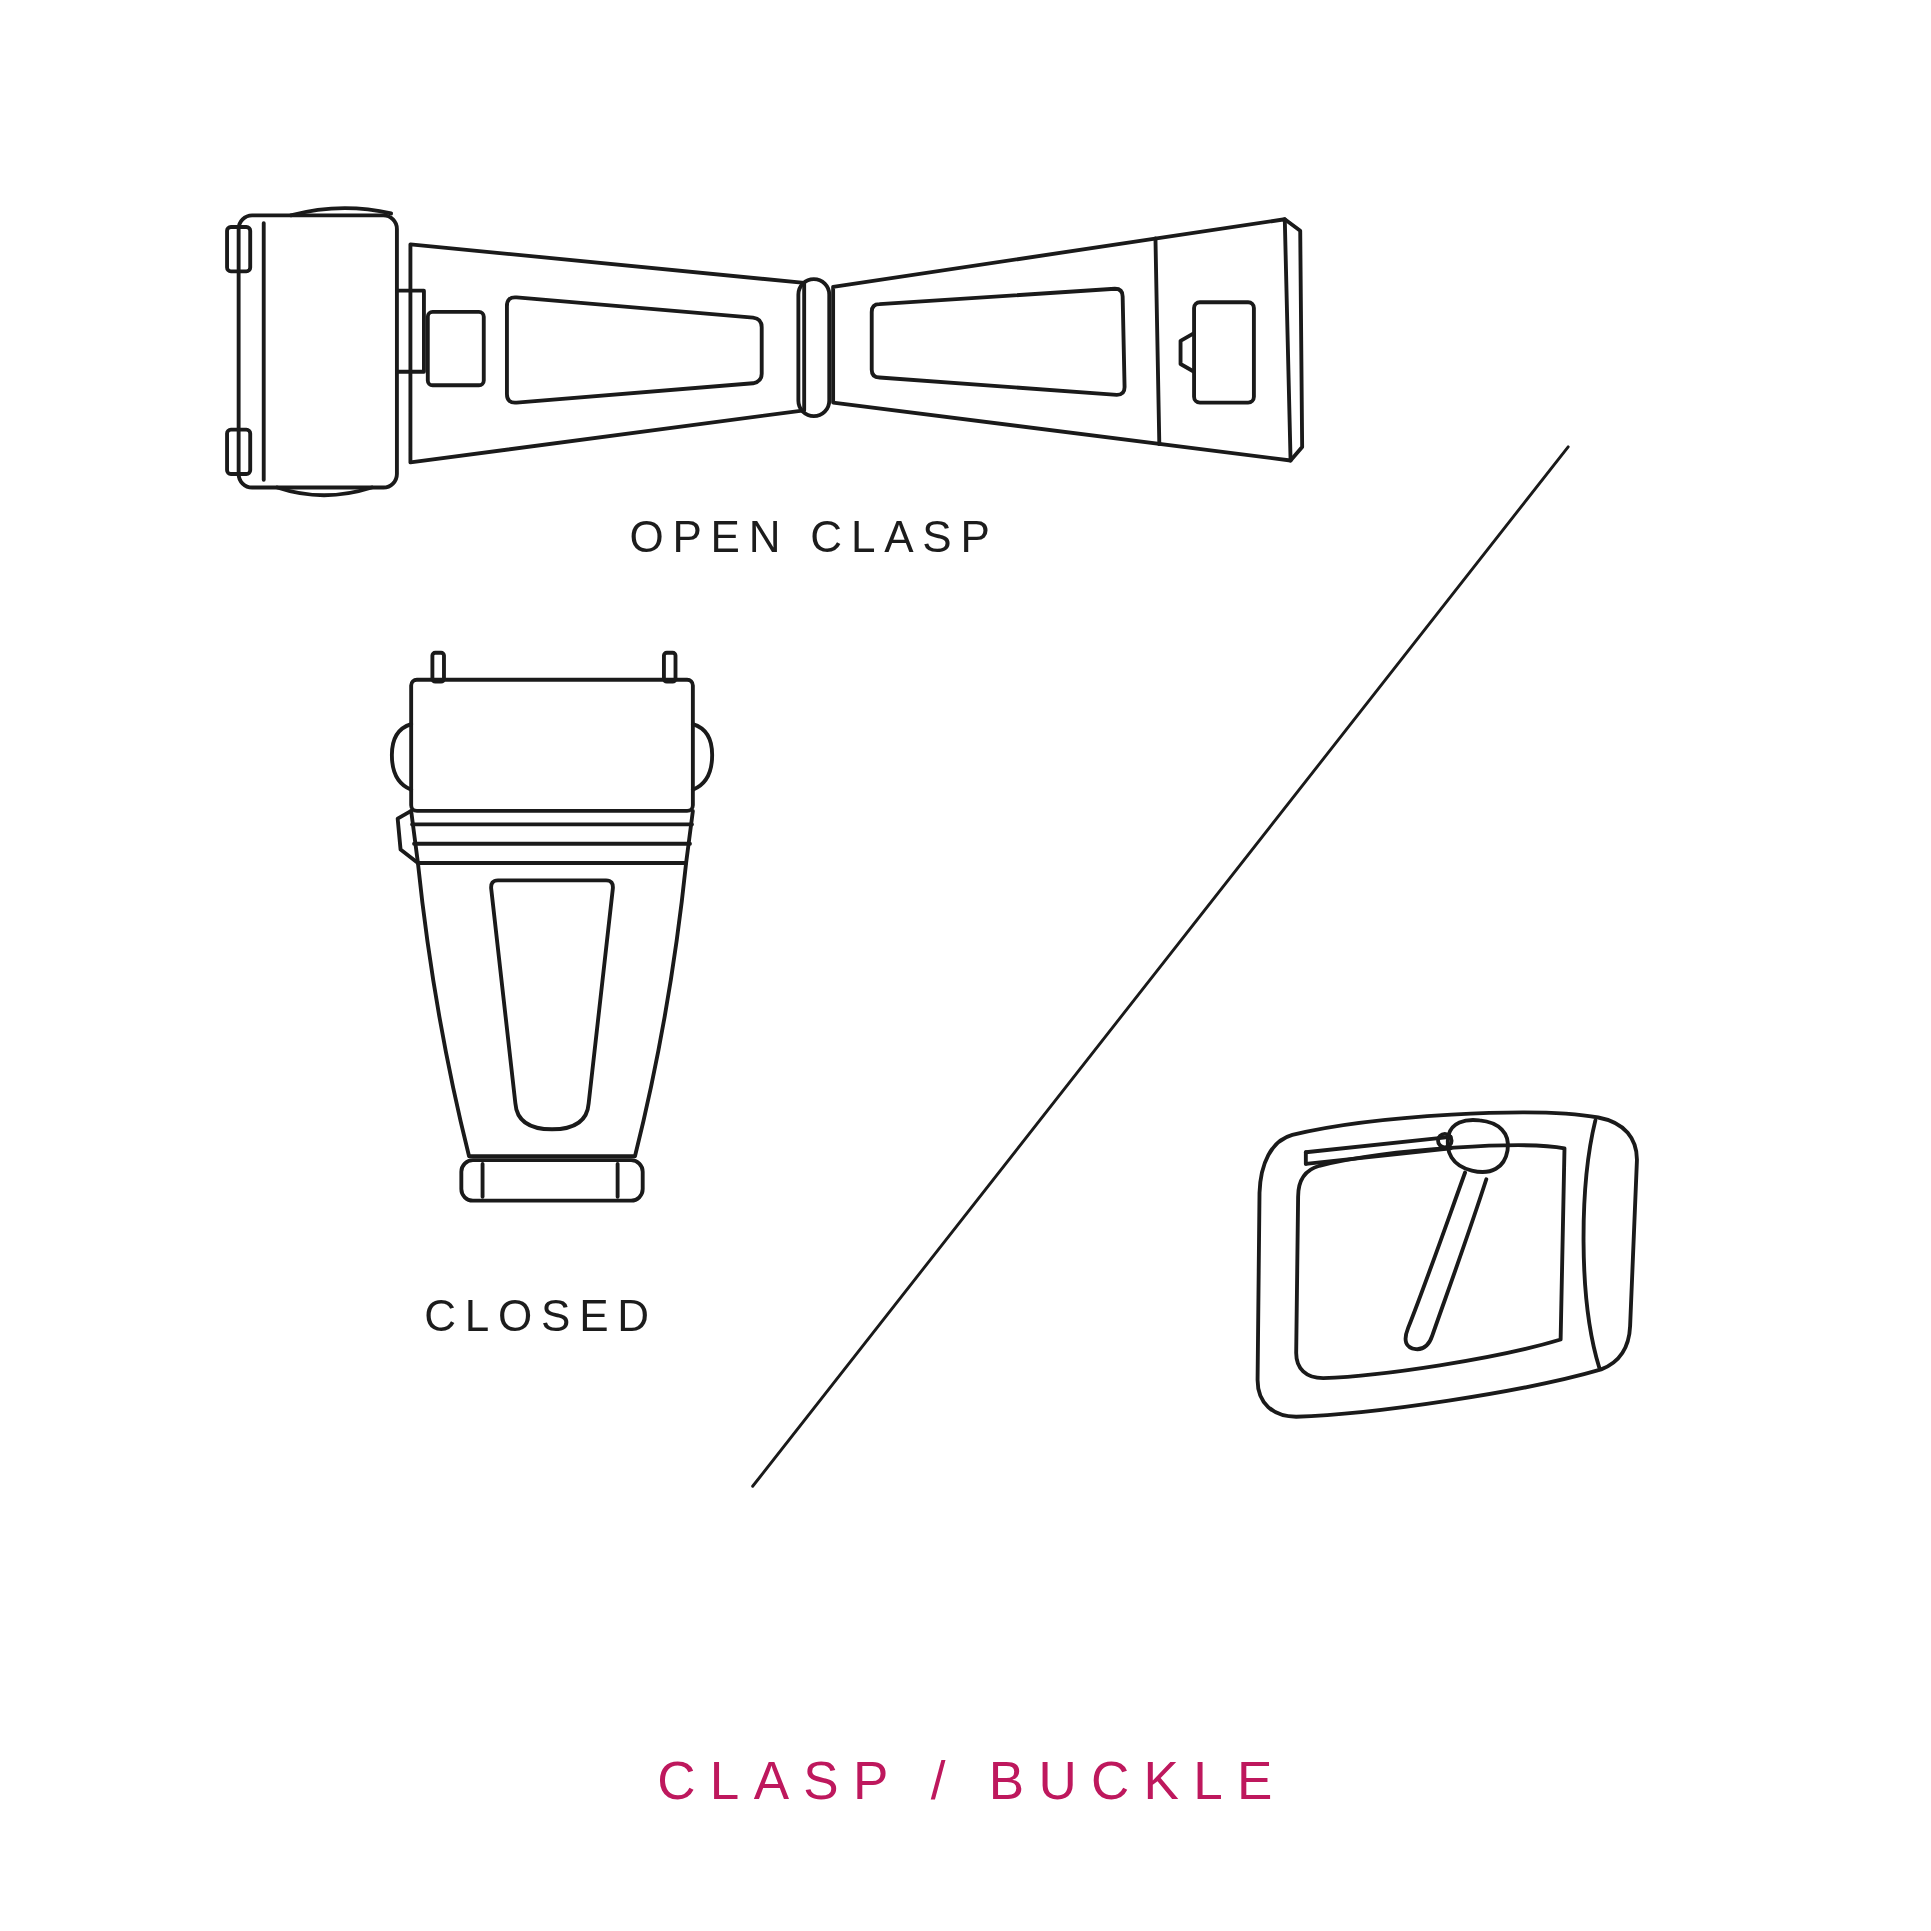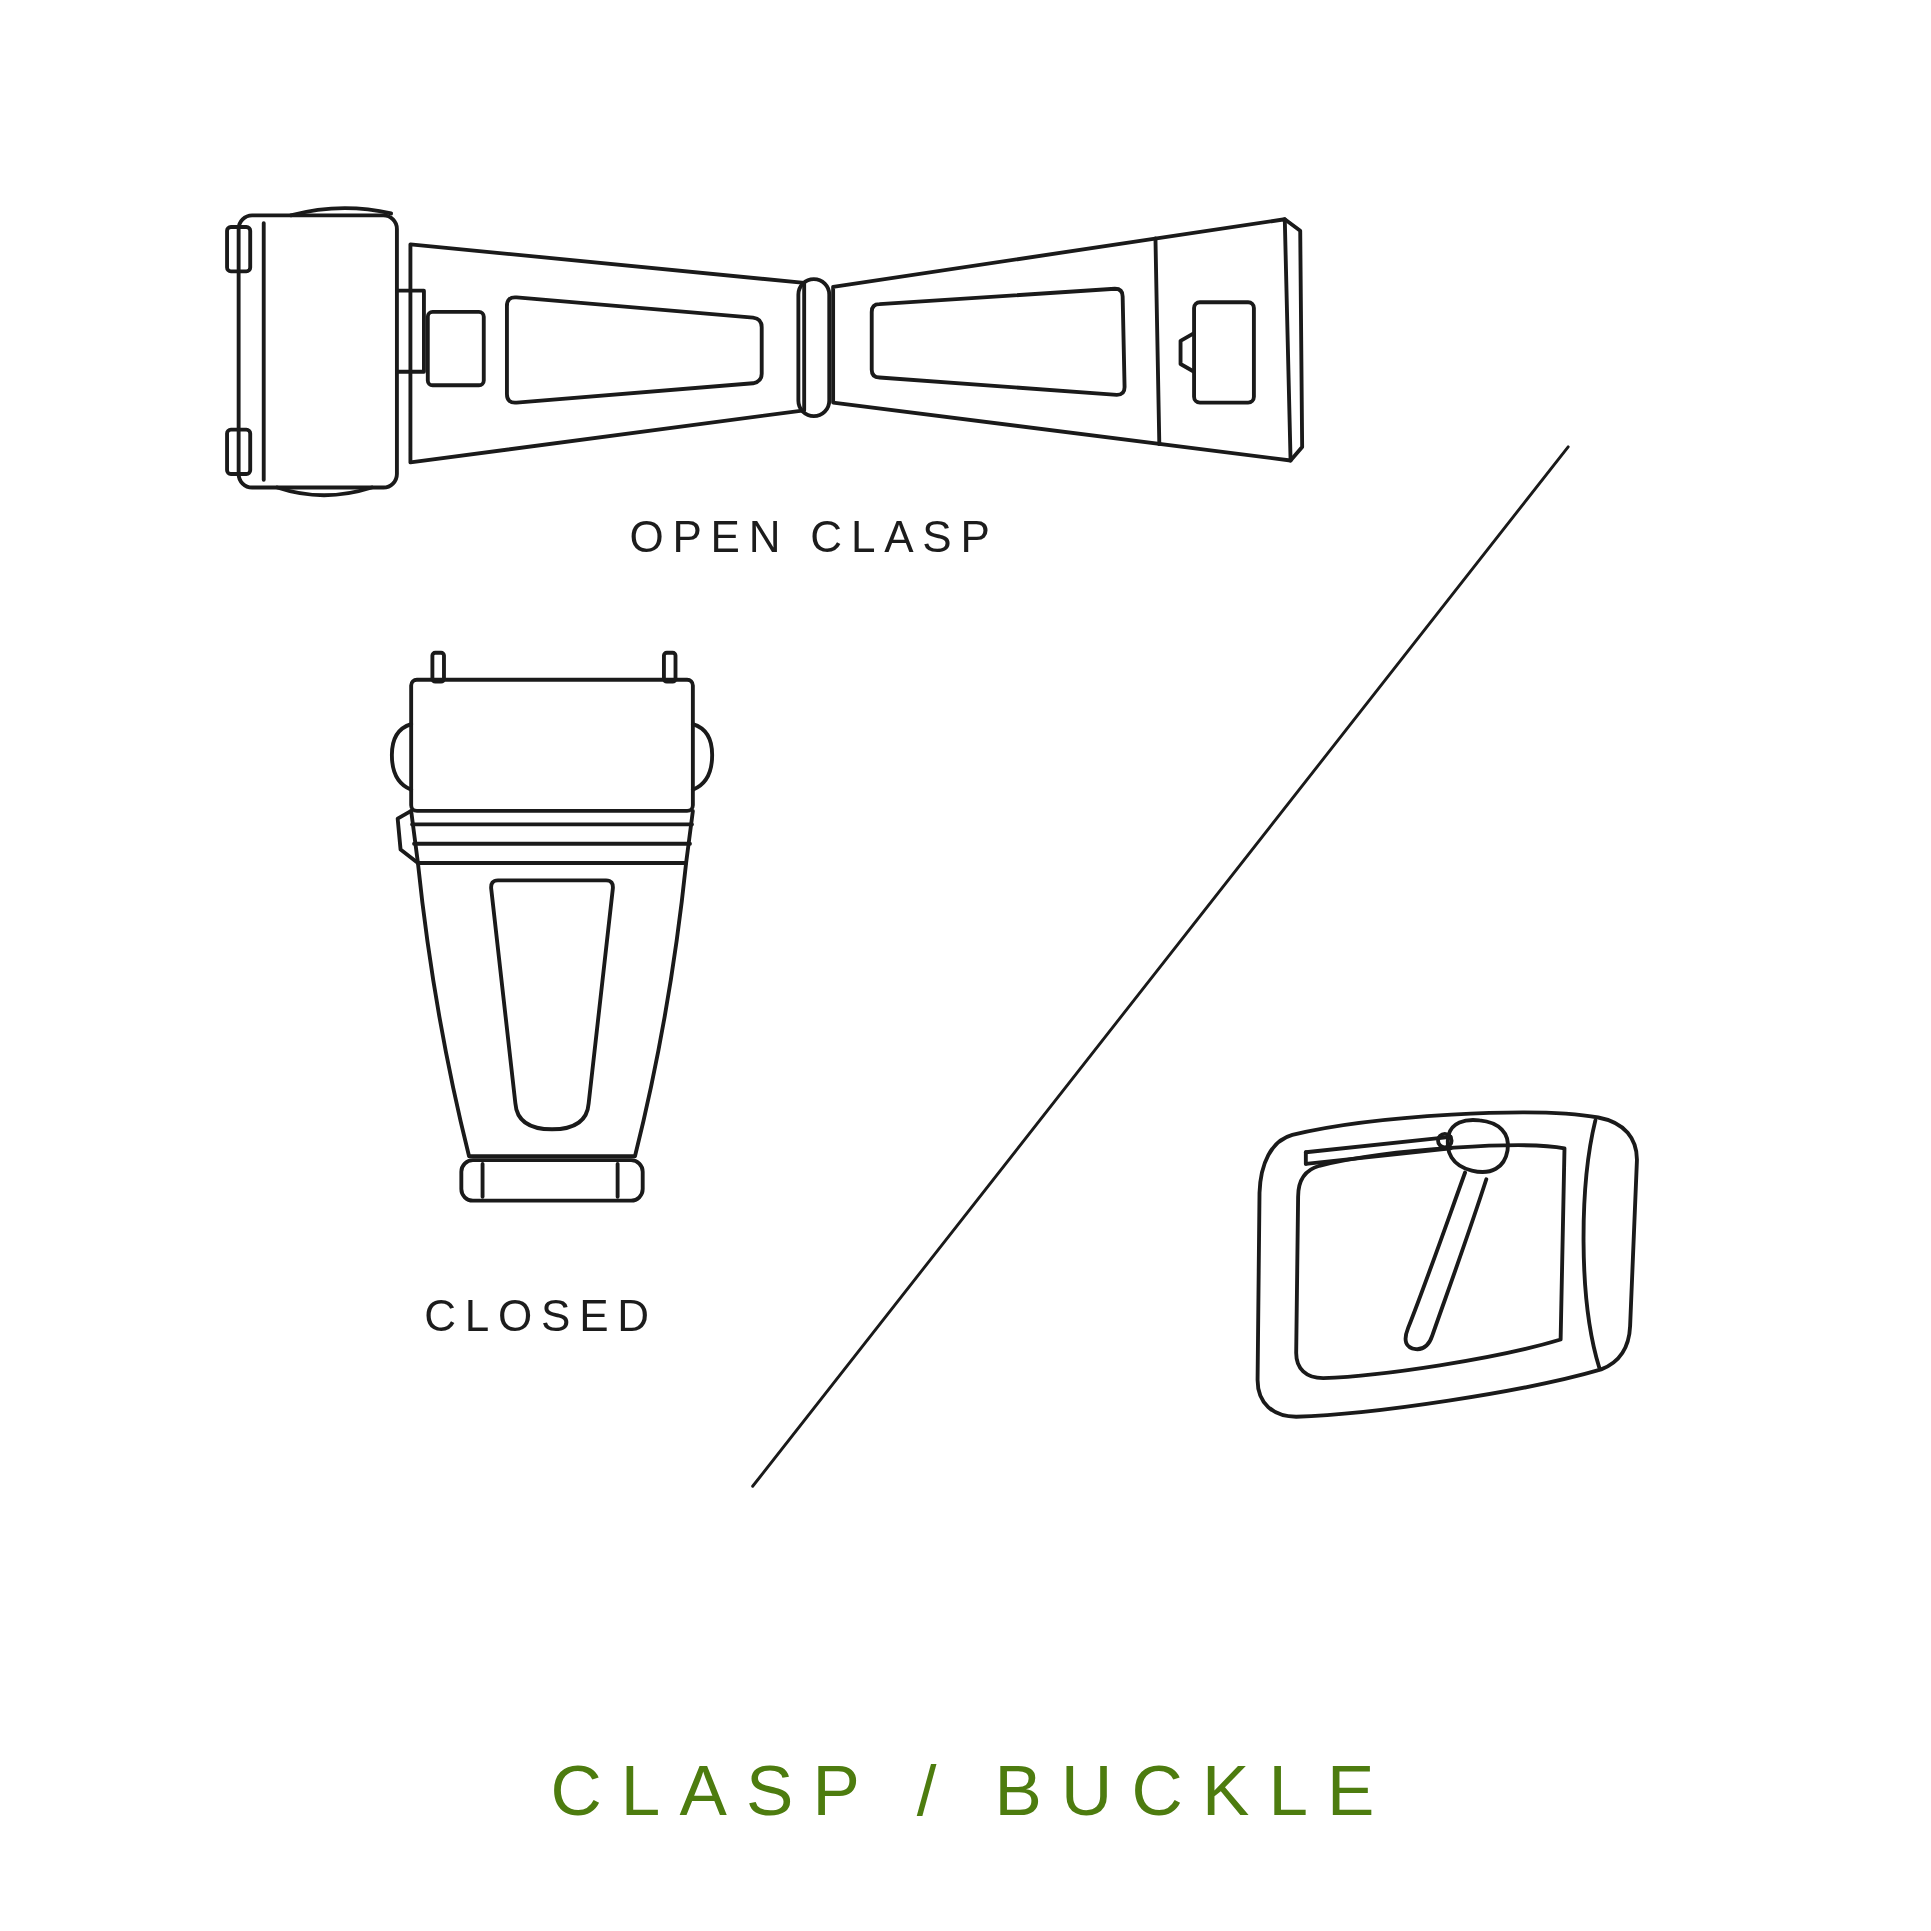--- a/index.html
+++ b/index.html
@@ -34,22 +34,22 @@
     transform: translateX(-50%);
     color: #1c1c1c;
     font-size: 44px;
     font-weight: 400;
     letter-spacing: 0.20em;
     white-space: nowrap;
   }
   .title {
     position: absolute;
     transform: translateX(-50%);
-    color: #4d7c0f;
-    font-size: 71px;
+    color: #be185d;
+    font-size: 53px;
     font-weight: 400;
     letter-spacing: 0.27em;
     white-space: nowrap;
   }
 </style>
 </head>
 <body>
 
 <div id="canvas">
 

